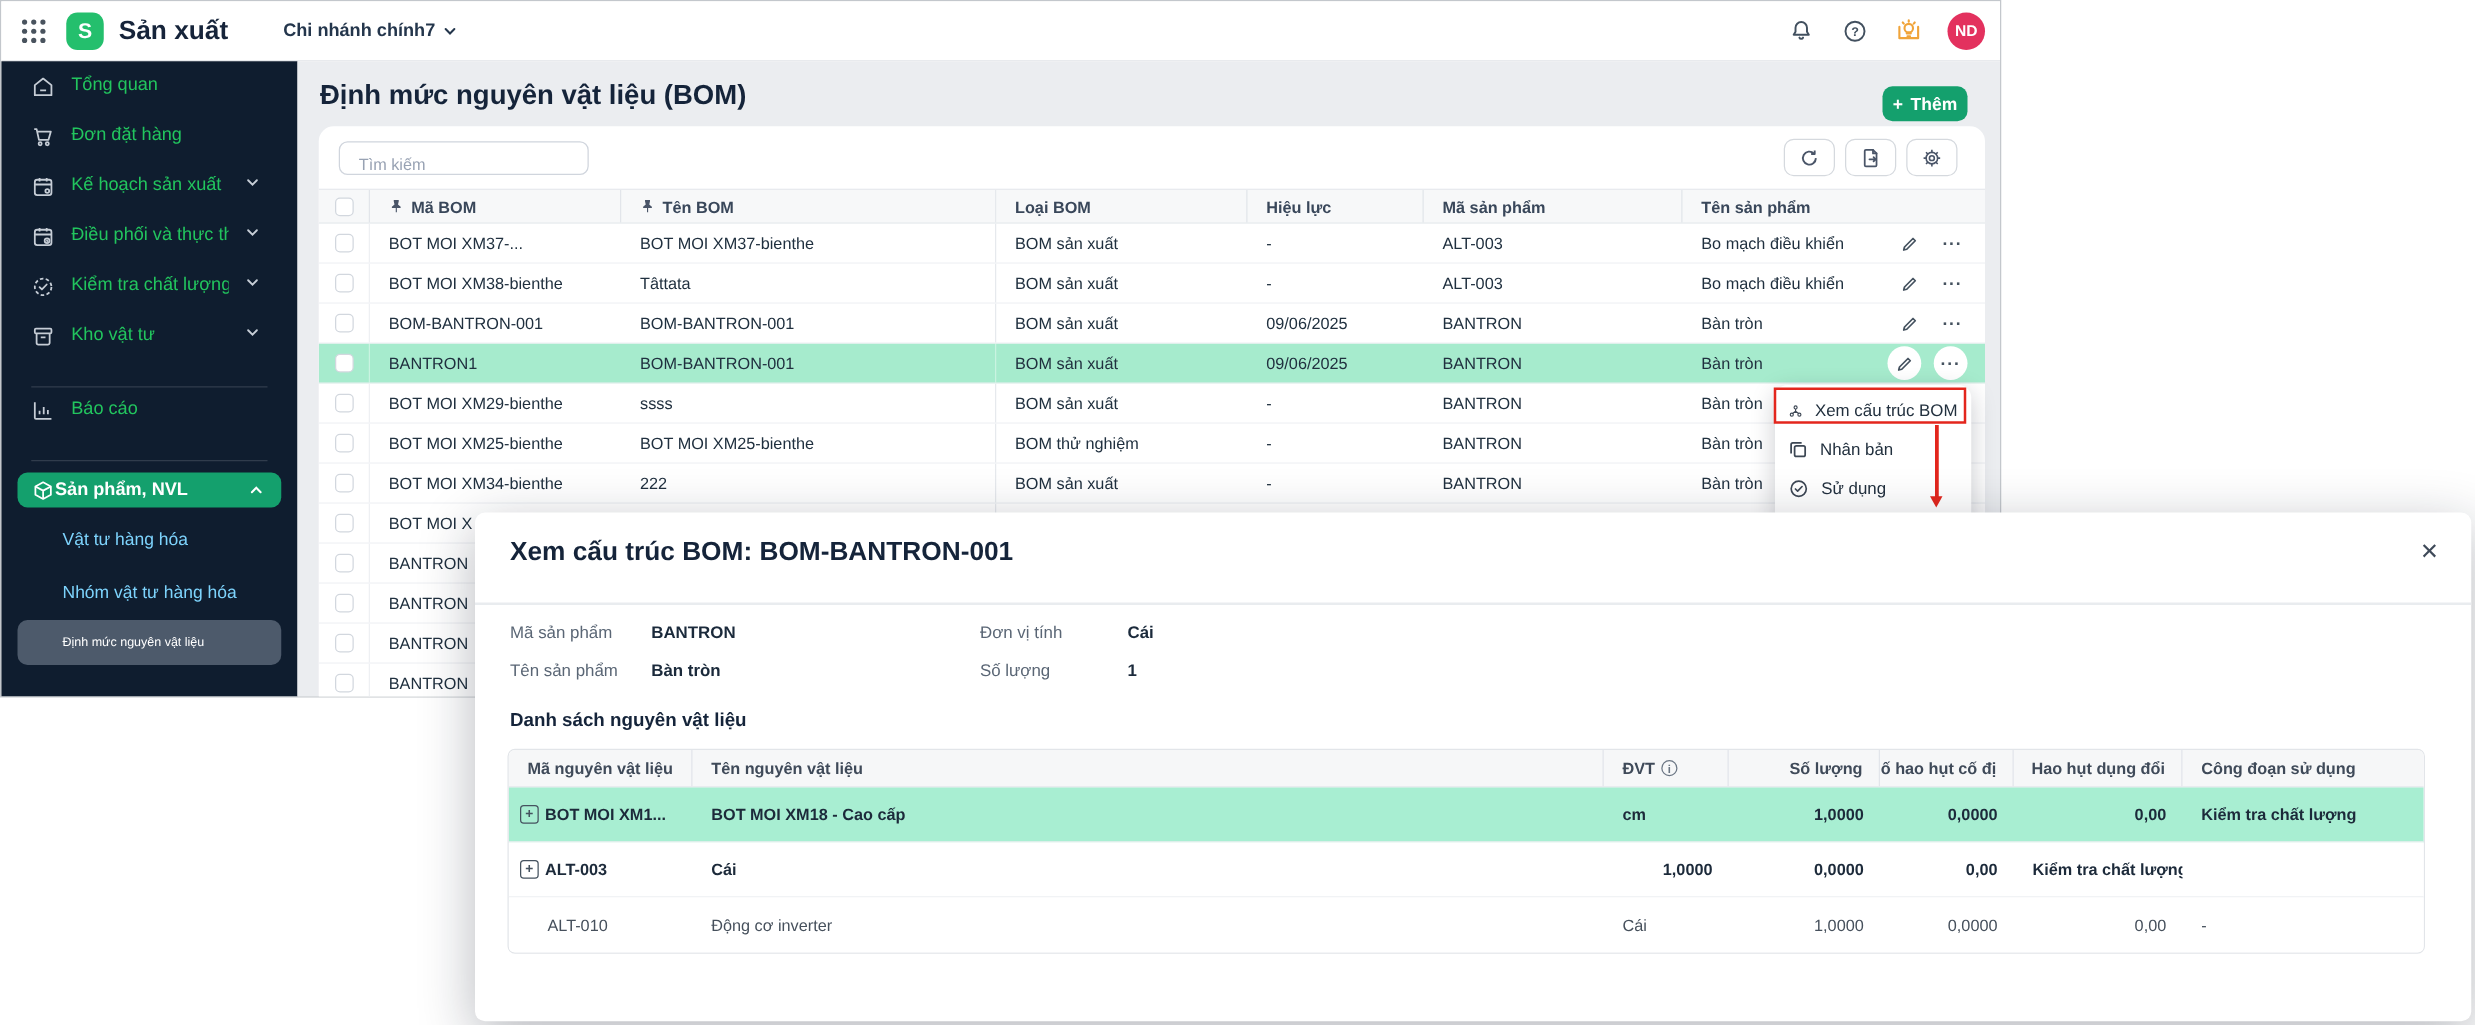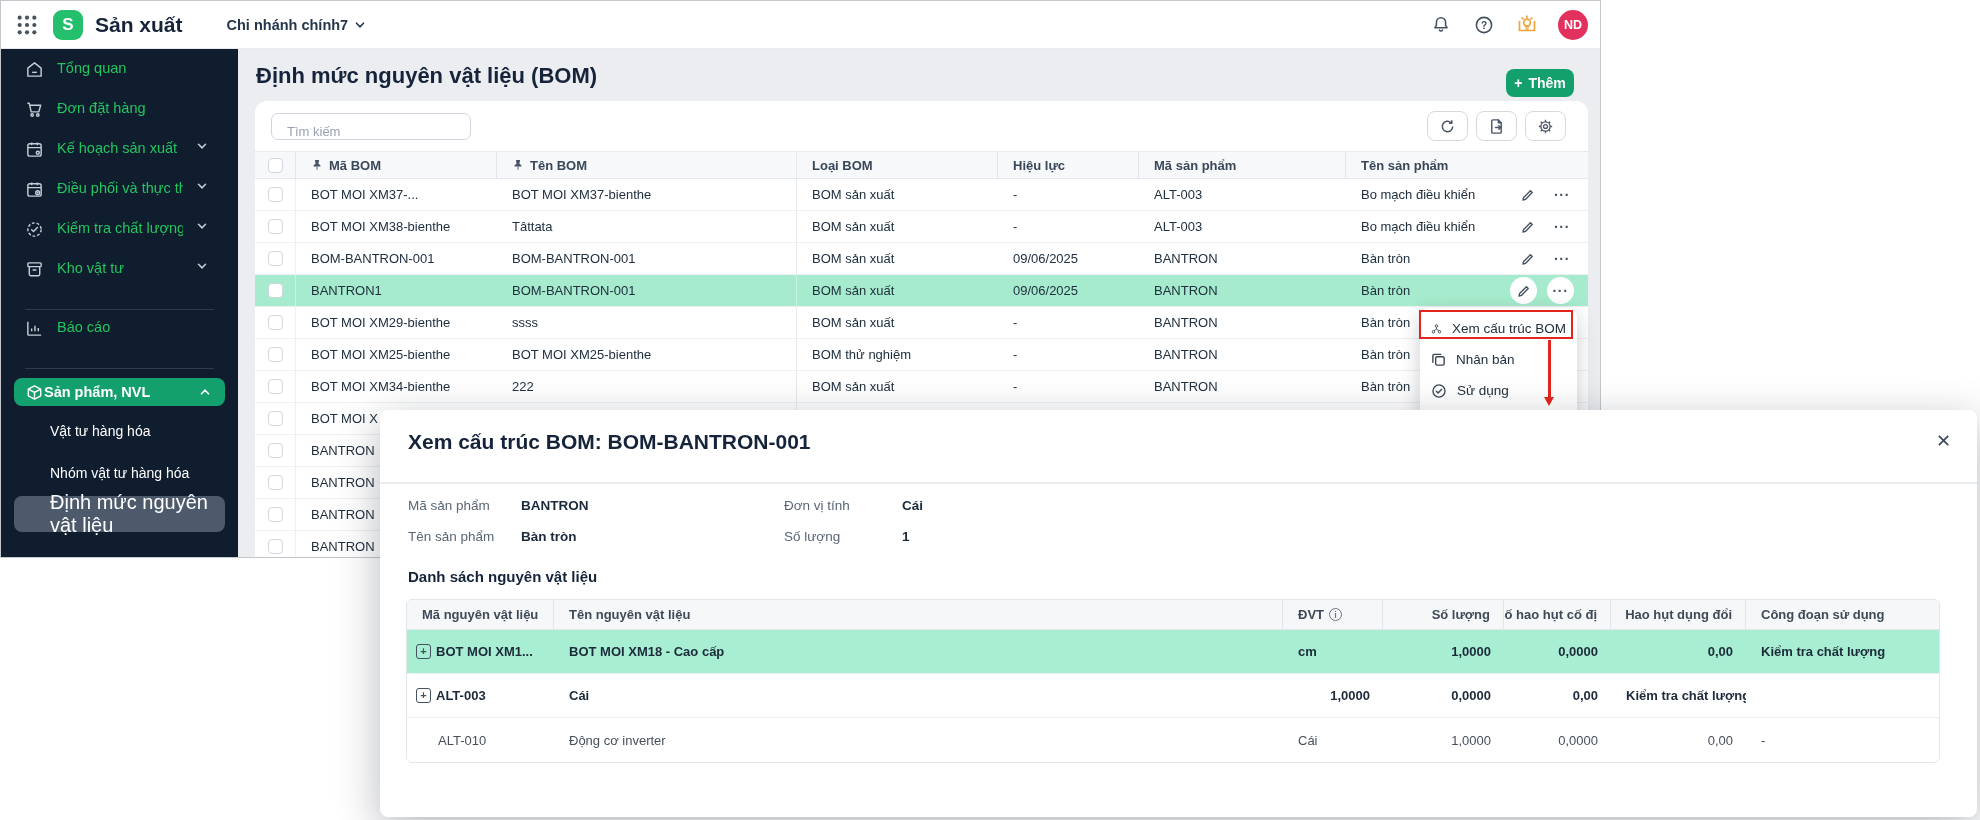--- a/index.html
+++ b/index.html
@@ -28,24 +28,24 @@
   
   .sidebar { position:absolute; left:0; top:48px; width:237px; height:510px; background:#0f1d2f; padding-top:11px; }
   .side-item { height:40px; display:flex; gap:13px; padding:0 30px 0 24px;
     color:#22c55e; font-size:14.5px; cursor:pointer; }
   .side-item .lbl { flex:1 1 auto; white-space:nowrap; overflow:hidden; }
   .side-item svg { flex:0 0 auto; }
   .side-div { height:1px; background:rgba(255,255,255,.14); margin:9px 24px; }
   .side-pill-green { margin:4px 13px; height:28px; border-radius:8px; background:#14a06d;
     display:flex; align-items:center; padding:0 14px 0 11px; color:#fff; font-size:14.5px; font-weight:700; cursor:pointer; }
   .side-pill-green .lbl { flex:1 1 auto; }
-  .sub-item { height:42px; display:flex; align-items:center; padding-left:49px; color:#ffffff;
+  .sub-item { height:42px; display:flex; align-items:center; padding-left:49px; color:#7dd3fc;
     font-size:14px; cursor:pointer; }
   .sub-active { margin:2px 13px; height:36px; border-radius:8px; background:#4d5a6b; color:#fff;
-    display:flex; align-items:center; padding-left:36px; font-size:20px; font-weight:500; cursor:pointer; }
+    display:flex; align-items:center; padding-left:36px; font-size:10px; font-weight:500; cursor:pointer; }
 
   
   .main { position:absolute; left:237px; top:48px; width:1363px; height:510px; background:#ebedf0; }
   .page-title { position:absolute; left:18px; top:14px; font-size:22px; font-weight:800; color:#15243a; }
   .btn-add { position:absolute; left:1268px; top:20px; width:68px; height:28px; border-radius:8px;
     background:#14a06d; color:#fff; border:none; font-size:14px; font-weight:700; cursor:pointer;
     display:flex; align-items:center; justify-content:center; gap:6px; }
   .card { position:absolute; left:17px; top:52px; width:1333px; height:458px; background:#fff;
     border-radius:12px 12px 0 0; overflow:hidden; }
   .card-toolbar { position:relative; height:50px; }

